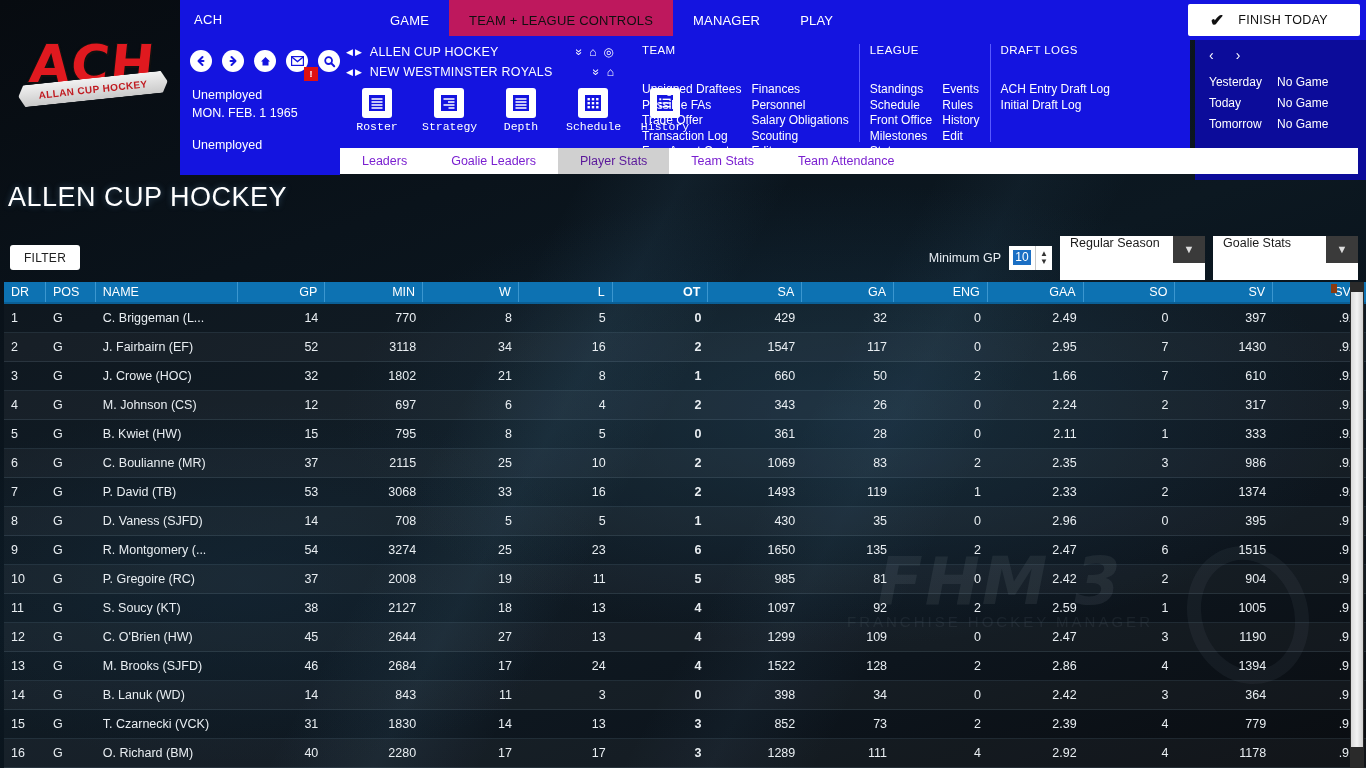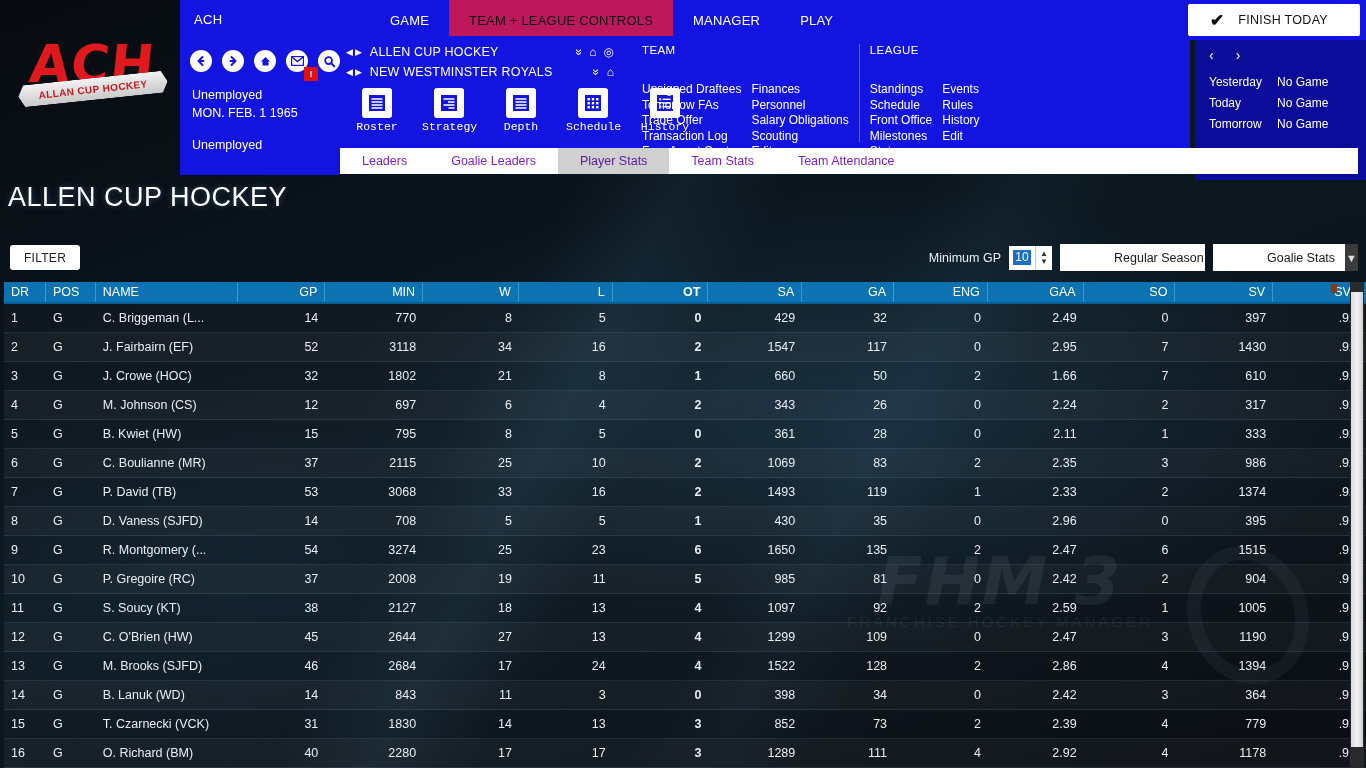--- a/index.html
+++ b/index.html
@@ -184,22 +184,22 @@
   }
   .spinval span {
     background: #1b6fc4; color: #fff; font-size: 12px; padding: 0 2px; line-height: 15px;
   }
   .spinbtns {
     width: 17px; background: #fff; border-left: 1px solid #c8c8c8;
     display: flex; flex-direction: column; align-items: center; justify-content: center;
     color: #333; font-size: 8px; line-height: 8px; cursor: pointer;
   }
   .sel {
-    height: 27px; display: flex; align-items: center;
-    background: #fff; cursor: pointer; padding-left: 44px;
+    height: 44px; display: flex; align-items: flex-start;
+    background: #fff; cursor: pointer;
   }
   .sel .sel-text { padding: 0 10px; font-size: 12.5px; color: #1a1a1a; white-space: nowrap; }
   .sel .sel-arrow {
     width: 32px; height: 27px; margin-left: auto;
     background: #3a3a3a; color: #dcdcdc;
     display: flex; align-items: center; justify-content: center; font-size: 11px;
   }
   .sel.season { width: 145px; }
   .sel.stats { width: 145px; }
 
@@ -446,21 +446,21 @@
           <div class="cap">History</div>
         </div>
       </div>
 
     <div class="menucols" id="menu-columns">
         <div class="menucol first">
           <div class="menuhead">TEAM</div>
           <div class="menugrid">
             <div class="menulist">
               <div class="menulink">Unsigned Draftees</div>
-              <div class="menulink">Tomorrow FAs</div>
+              <div class="menulink">Possible FAs</div>
               <div class="menulink">Trade Offer</div>
               <div class="menulink">Transaction Log</div>
               <div class="menulink">Free Agent Centre</div>
             </div>
             <div class="menulist">
               <div class="menulink">Finances</div>
               <div class="menulink">Personnel</div>
               <div class="menulink">Salary Obligations</div>
               <div class="menulink">Scouting</div>
               <div class="menulink">Edit</div>
@@ -478,20 +478,29 @@
               <div class="menulink">Stats</div>
             </div>
             <div class="menulist">
               <div class="menulink">Events</div>
               <div class="menulink">Rules</div>
               <div class="menulink">History</div>
               <div class="menulink">Edit</div>
             </div>
           </div>
         </div>
+        <div class="menucol">
+          <div class="menuhead">DRAFT LOGS</div>
+          <div class="menugrid">
+            <div class="menulist">
+              <div class="menulink">ACH Entry Draft Log</div>
+              <div class="menulink">Initial Draft Log</div>
+            </div>
+          </div>
+        </div>
       </div>
 
   </div>
 
   <div class="schedpanel">
     <div class="sched-nav">
       <span>‹</span>
       <span>›</span>
     </div>
     <div class="sched-rows" id="sched-rows">

